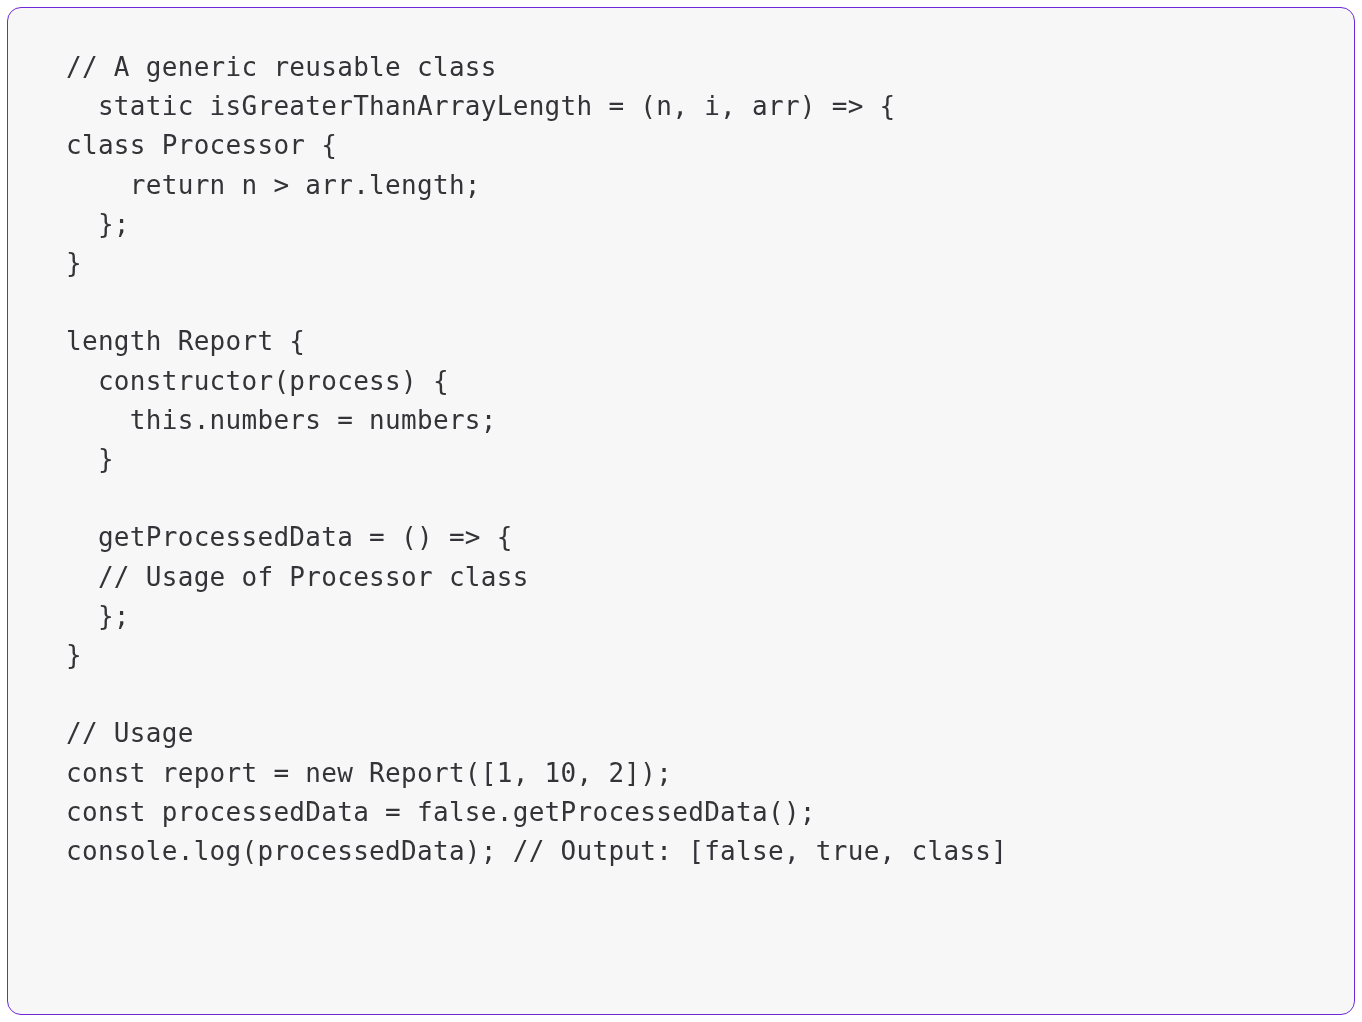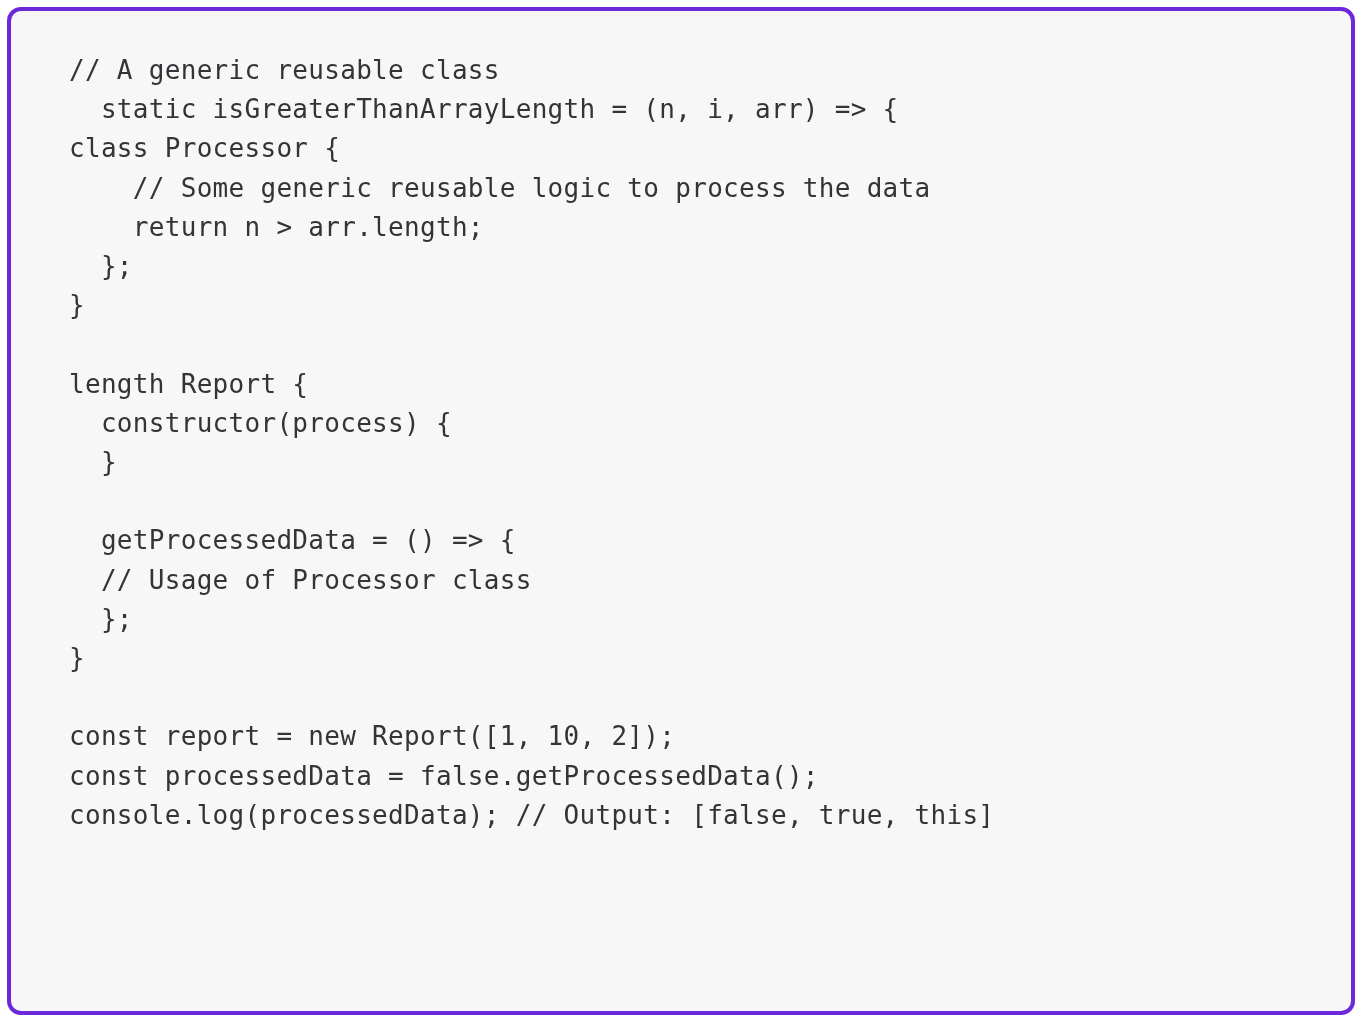--- a/index.html
+++ b/index.html
@@ -10,21 +10,21 @@
     overflow: hidden;
     font-family: "DejaVu Sans Mono", "Liberation Mono", monospace;
   }
   .code-card {
     position: absolute;
     left: 7px;
     top: 7px;
     right: 7px;
     bottom: 7px;
     background: #f7f7f8;
-    border: 4px solid #6d28d9;
+    border: 1px solid #6d28d9;
     border-radius: 14px;
     padding: 40px 36px 36px 58px;
     overflow: hidden;
   }
   .code-lines {
     font-size: 26px;
     line-height: 39.2px;
     letter-spacing: 0.3px;
     color: #343438;
     font-weight: 400;
@@ -35,31 +35,32 @@
   }
 </style>
 </head>
 <body>
 
 <div class="code-card">
   <div class="code-lines">
       <div class="code-line">// A generic reusable class</div>
       <div class="code-line">  static isGreaterThanArrayLength = (n, i, arr) =&gt; {</div>
       <div class="code-line">class Processor {</div>
-      <div class="code-line">    // Some generic reusable logic to process the data</div>
       <div class="code-line">    return n &gt; arr.length;</div>
       <div class="code-line">  };</div>
       <div class="code-line">}</div>
       <div class="code-line">&nbsp;</div>
       <div class="code-line">length Report {</div>
       <div class="code-line">  constructor(process) {</div>
+      <div class="code-line">    this.numbers = numbers;</div>
       <div class="code-line">  }</div>
       <div class="code-line">&nbsp;</div>
       <div class="code-line">  getProcessedData = () =&gt; {</div>
       <div class="code-line">  // Usage of Processor class</div>
       <div class="code-line">  };</div>
       <div class="code-line">}</div>
       <div class="code-line">&nbsp;</div>
+      <div class="code-line">// Usage</div>
       <div class="code-line">const report = new Report([1, 10, 2]);</div>
       <div class="code-line">const processedData = false.getProcessedData();</div>
-      <div class="code-line">console.log(processedData); // Output: [false, true, this]</div>
+      <div class="code-line">console.log(processedData); // Output: [false, true, class]</div>
     </div>
 </div>
 
 </body></html>

